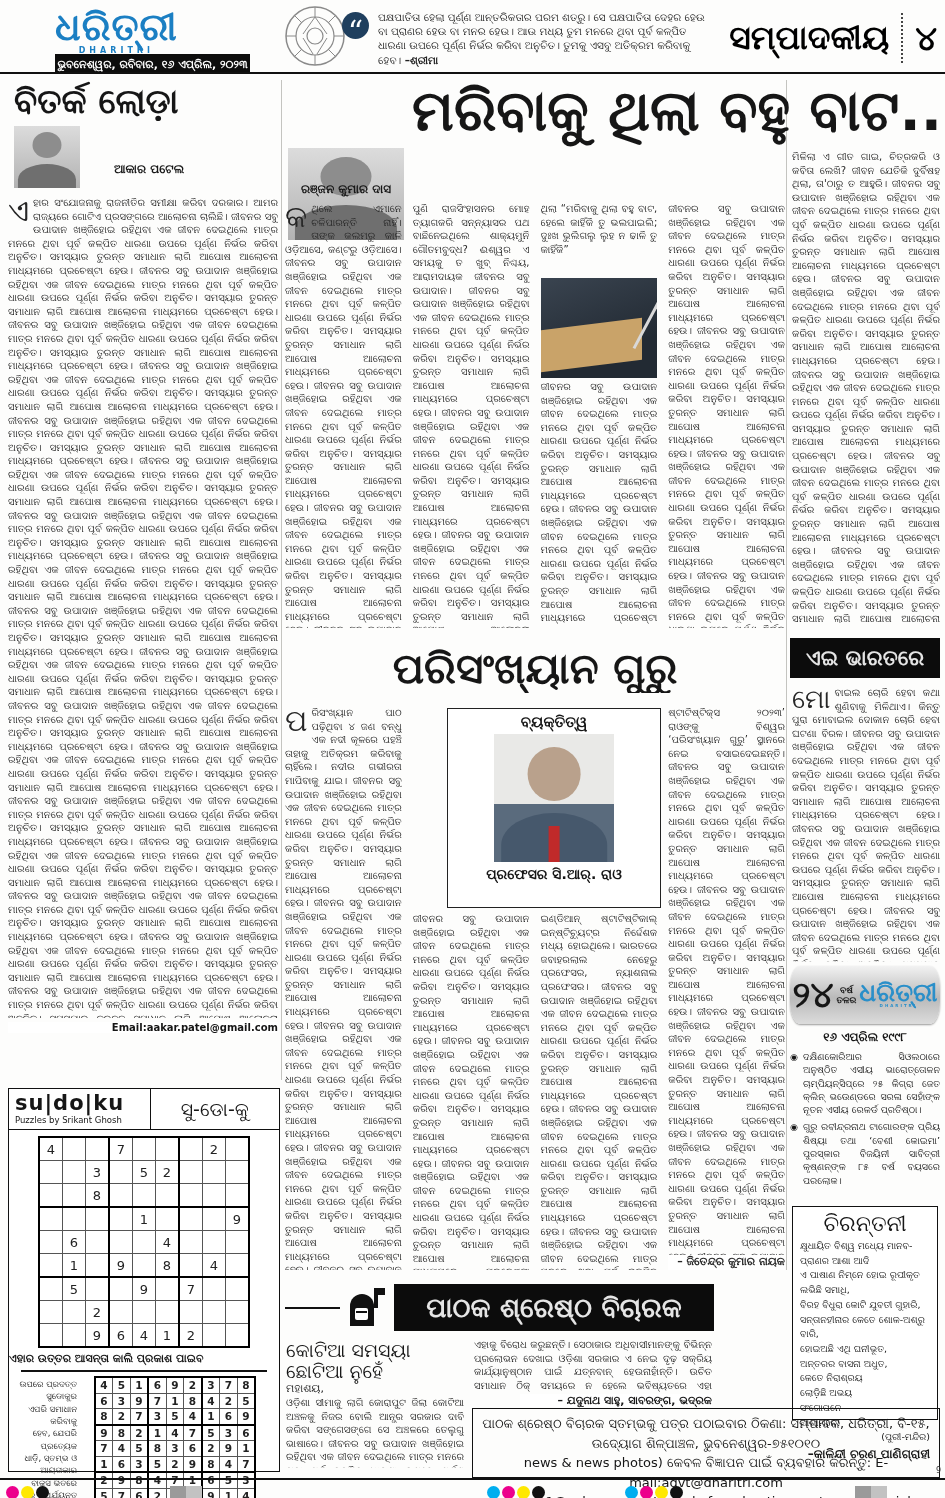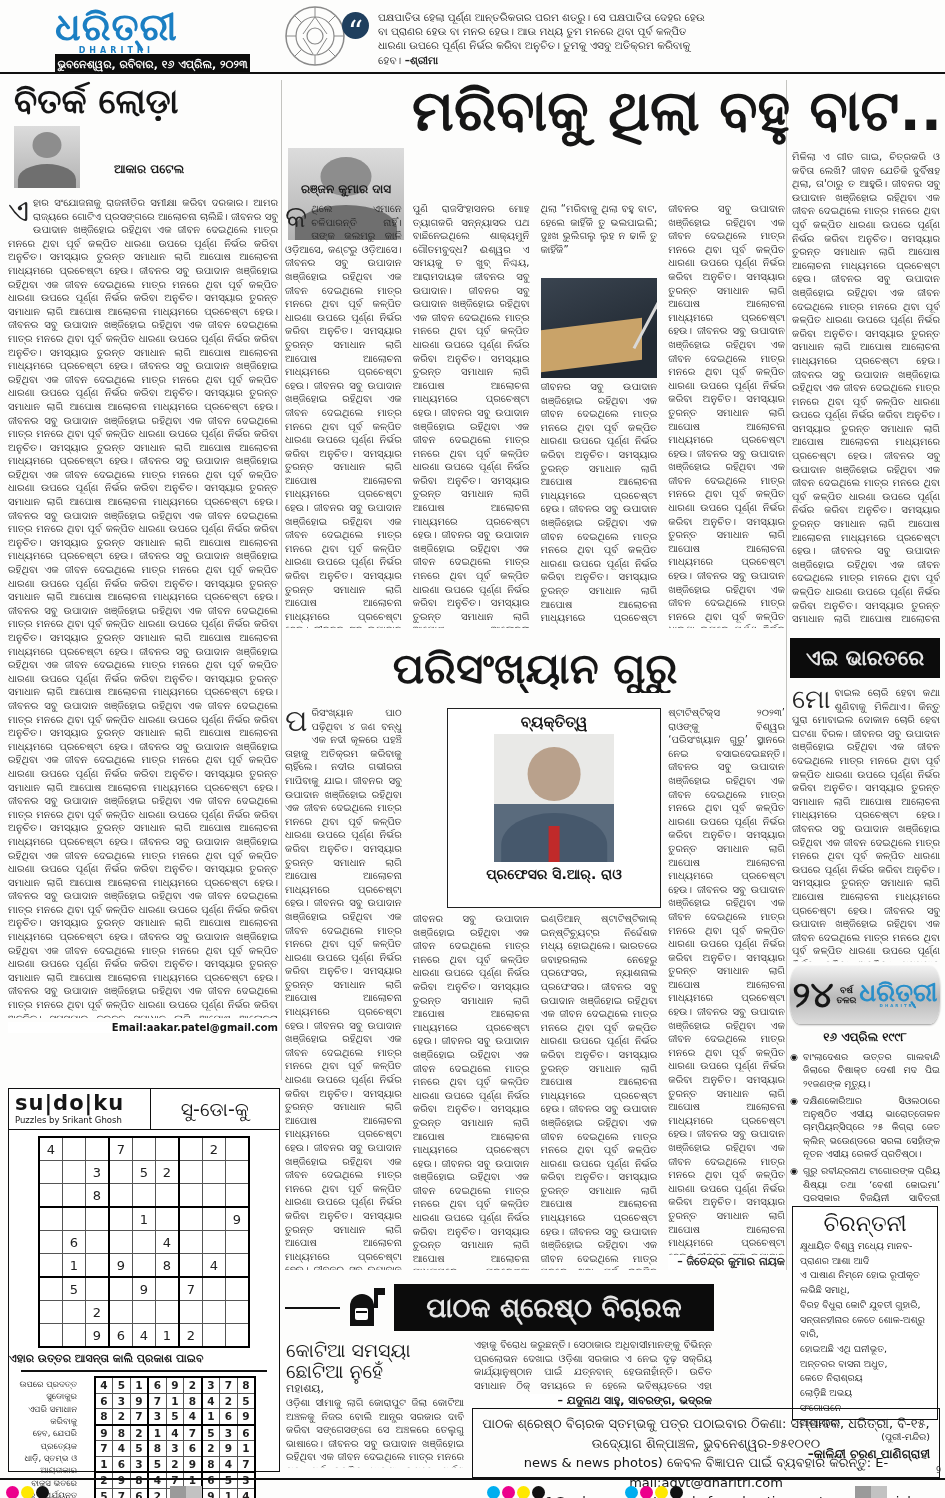--- a/index.html
+++ b/index.html
@@ -114,20 +114,25 @@
   </svg>
 
   <div class="abs qcircle" style="left:342px;top:12px;">
     <span>“</span>
   </div>
   <div class="abs quote-txt" style="left:378px;top:10px;width:332px;height:60px;">
     <span>ପକ୍ଷପାତିତା ହେଲା ପୂର୍ଣ୍ଣ ଆନ୍ତରିକତାର ପରମ ଶତ୍ରୁ। ସେ ପକ୍ଷପାତିତା ଦେହର ହେଉ ବା ପ୍ରାଣର ହେଉ ବା ମନର ହେଉ। ଆଉ ମଧ୍ୟ ତୁମ ମନରେ ଥିବା ପୂର୍ବ କଳ୍ପିତ ଧାରଣା ଉପରେ ପୂର୍ଣ୍ଣ ନିର୍ଭର କରିବା ଅନୁଚିତ। ତୁମକୁ ଏସବୁ ଅତିକ୍ରମ କରିବାକୁ ହେବ।</span>
     <b>–ଶ୍ରୀମା</b>
   </div>
 
+  <div class="abs" style="left:725px;top:8px;width:212px;height:60px;display:flex;align-items:center;justify-content:flex-end;gap:12px;">
+    <span class="sect-head">ସମ୍ପାଦକୀୟ</span>
+    <span class="dotted-div"></span>
+    <span class="sect-num">୪</span>
+  </div>
   <div class="hrule" style="left:0;top:72px;width:945px;height:2px;"></div>
 
   <div class="vrule" style="left:281px;top:80px;height:1000px;"></div>
   <div class="vrule" style="left:786px;top:80px;height:1190px;"></div>
 
   <div class="abs hl-left" style="left:14px;top:84px;width:264px;">ବିତର୍କ ଲୋଡ଼ା</div>
   <div class="abs portrait" style="left:14px;top:126px;width:66px;height:62px;">
       <i></i>
       <b></b>
     </div>
@@ -452,21 +457,20 @@
       <span>ତଳର</span>
     </span>
     <span class="rib-logo">
       <span>ଧରିତ୍ରୀ</span>
       <small>DHARITRI</small>
     </span>
   </div>
   <div class="abs" style="left:790px;top:1030px;width:150px;text-align:center;font-weight:bold;font-size:12px;">୧୬ ଏପ୍ରିଲ ୧୯୯୮</div>
 
   <div class="abs" style="left:790px;top:1050px;width:150px;height:152px;overflow:hidden;">
-      <div class="bullet">ବାଂଲାଦେଶର ଉତ୍ତର ଗାଲବାନ୍ଦି ଜିଲାରେ ବିଷାକ୍ତ ଦେଶୀ ମଦ ପିଇ ୨୧ଜଣଙ୍କ ମୃତ୍ୟୁ।</div>
       <div class="bullet">ଦକ୍ଷିଣକୋରିଆର ସିଓଲଠାରେ ଅନୁଷ୍ଠିତ ଏସୀୟ ଭାରୋତ୍ତୋଳନ ଚାମ୍ପିୟନ୍‌ସିପ୍‌ରେ ୨୫ କିଗ୍ରା ଜେତ କ୍ଲିନ୍ ଭଉେଣ୍ଡରେ ସରଳା ସେହାଁଙ୍କ ନୂତନ ଏସୀୟ ରେକର୍ଡ ପ୍ରତିଷ୍ଠା।</div>
       <div class="bullet">ଗୁରୁ ରବୀନ୍ଦ୍ରନାଥ ଟାଗୋରଙ୍କ ପ୍ରିୟ ଶିଷ୍ୟା ତଥା ‘ବେଶୀ କୋଇମା’ ପୁରସ୍କାର ବିଜୟିନୀ ସାବିତ୍ରୀ କୃଷ୍ଣନ୍‌ଙ୍କ ୮୫ ବର୍ଷ ବୟସରେ ପରଲୋକ।</div>
     </div>
 
   <div class="abs box" style="left:792px;top:1206px;width:146px;height:214px;padding:4px 7px;box-sizing:border-box;">
     <div style="font-size:22px;text-align:center;margin-bottom:3px;">ଚିରନ୍ତନୀ</div>
     <div>
         <div class="pline">କ୍ଷୁଧାୟିତ ବିଶ୍ୱ ମଧ୍ୟେ ମାନବ-ପ୍ରାଣର ଆଶା ଆଦି</div>
         <div class="pline">ଏ ପାଷାଣ ନିମ୍ନେ ହୋଇ ରୂପୀକୃତ ଲଭିଛି ସମାଧି,</div>
         <div class="pline">ବିରହ ବିଧୁରା କୋଟି ଯୁବତୀ ଗୁହାରି,</div>

